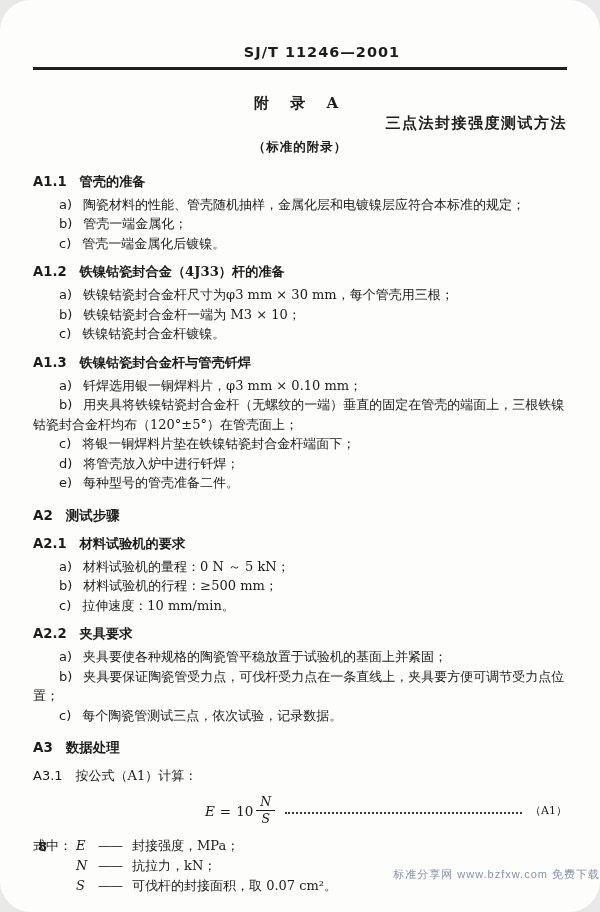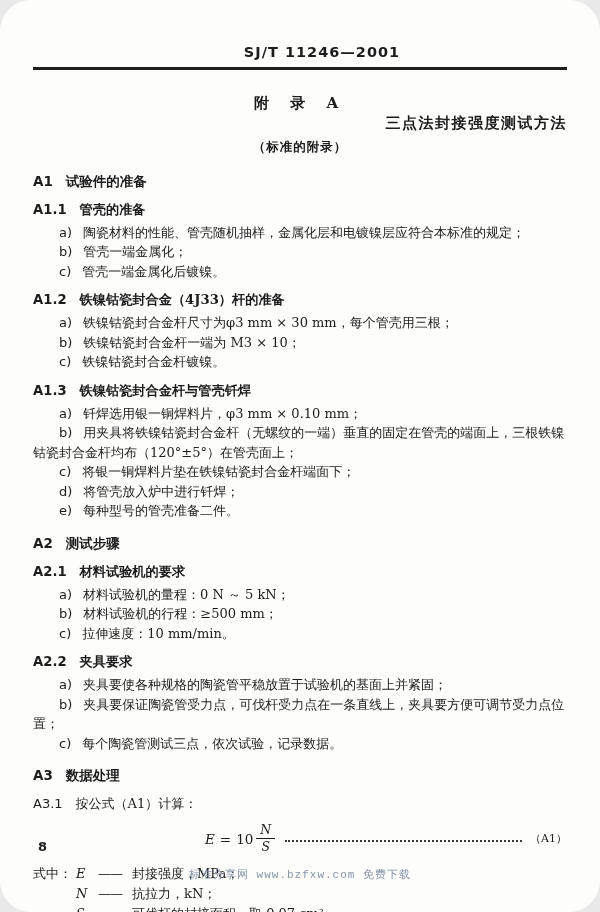--- a/index.html
+++ b/index.html
@@ -129,41 +129,40 @@
     left:38px;
     bottom:58px;
     font-weight:bold;
     font-size:13px;
     font-family:"DejaVu Sans","Liberation Sans",sans-serif;
   }
   .watermark{
     position:absolute;
     left:0;right:0;
     bottom:30px;
-    text-align:center;
+    text-align:right;
     font-size:11px;
     letter-spacing:1px;
     color:#8793a7;
-    font-family:Liberation Mono, monospace;
+    font-family:Liberation Sans, sans-serif;
   }
 </style>
 </head>
 <body>
 
 <div class="page">
 
   <div class="doc-number">SJ/T 11246—2001</div>
   <div class="header-rule"></div>
 
   <div class="appendix-label">附 录 A</div>
   <div class="appendix-title">三点法封接强度测试方法</div>
   <div class="appendix-subtitle">（标准的附录）</div>
 
   <div class="blocks" id="blocks">
-      <div class="blk-h1"><span class="num">A1</span><span>试验件的准备</span></div>
       <div class="blk-h2"><span class="num">A1.1</span><span>管壳的准备</span></div>
       <div class="blk-item"><span class="label">a)</span><span>陶瓷材料的性能、管壳随机抽样，金属化层和电镀镍层应符合本标准的规定；</span></div>
       <div class="blk-item"><span class="label">b)</span><span>管壳一端金属化；</span></div>
       <div class="blk-item"><span class="label">c)</span><span>管壳一端金属化后镀镍。</span></div>
       <div class="blk-h2"><span class="num">A1.2</span><span>铁镍钴瓷封合金（4J33）杆的准备</span></div>
       <div class="blk-item"><span class="label">a)</span><span>铁镍钴瓷封合金杆尺寸为φ3 mm × 30 mm，每个管壳用三根；</span></div>
       <div class="blk-item"><span class="label">b)</span><span>铁镍钴瓷封合金杆一端为 M3 × 10；</span></div>
       <div class="blk-item"><span class="label">c)</span><span>铁镍钴瓷封合金杆镀镍。</span></div>
       <div class="blk-h2"><span class="num">A1.3</span><span>铁镍钴瓷封合金杆与管壳钎焊</span></div>
       <div class="blk-item"><span class="label">a)</span><span>钎焊选用银一铜焊料片，φ3 mm × 0.10 mm；</span></div>

